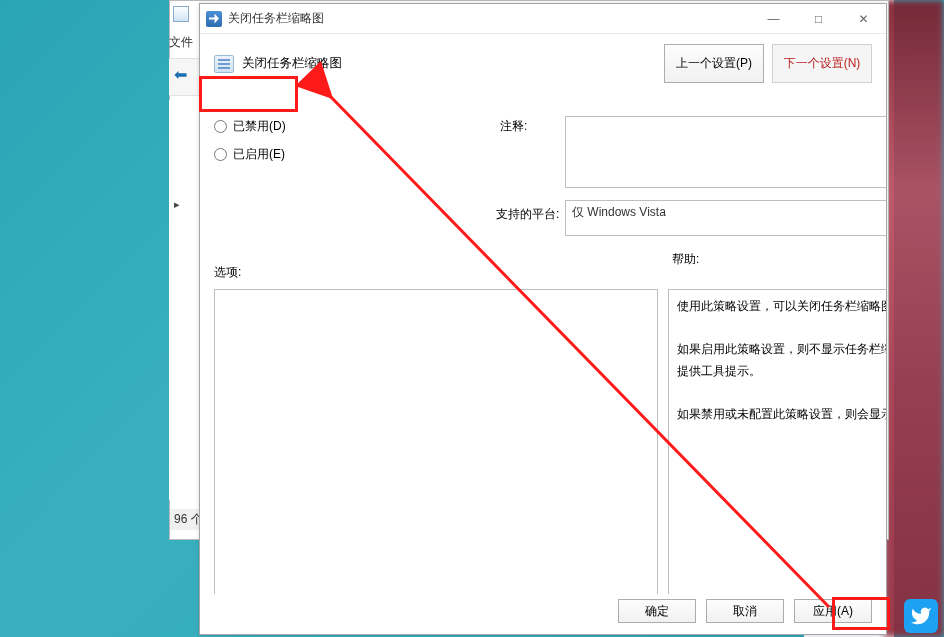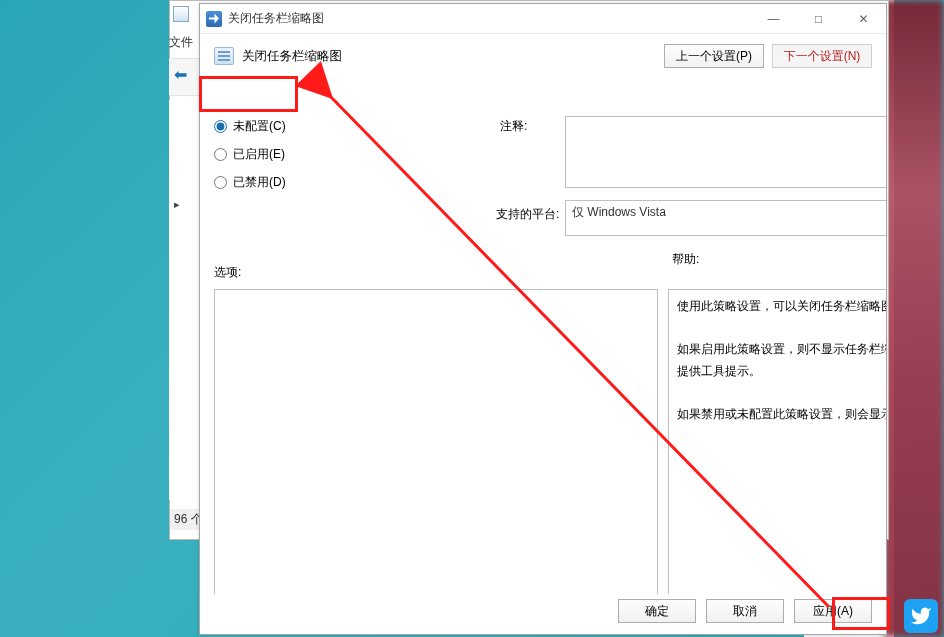--- a/index.html
+++ b/index.html
@@ -140,21 +140,21 @@
     border: 1px solid #9cb8d4;
     border-radius: 2px;
     position: relative;
   }
   .header-row .h-icon::before{
     content:""; position:absolute; left:3px; right:3px; top:3px; height:2px; background:#6f9ccd;
     box-shadow: 0 4px 0 #6f9ccd, 0 8px 0 #6f9ccd;
   }
   .header-row .h-title { font-size: 12.5px; }
   .nav-btn {
-    min-width: 100px; height: 24px;
+    min-width: 100px; height: 39px;
     padding: 0 10px;
     border: 1px solid #adadad;
     background: linear-gradient(#fdfdfd,#f1f1f1);
     font-size: 12px;
     cursor: pointer;
   }
   .nav-btn.disabled {
     color: #b91c1c;
     border-color: #d0d0d0;
     background: #f5f5f5;
@@ -334,30 +334,26 @@
     <div class="header-row">
       <div class="h-icon"></div>
       <div class="h-title">关闭任务栏缩略图</div>
       <div style="flex:1"></div>
       <button class="nav-btn">上一个设置(P)</button>
       <button class="nav-btn disabled">下一个设置(N)</button>
     </div>
 
     <div class="radio-block">
       <label class="radio-row">
-        <input type="radio" name="state" checked="" style="">
-        <span>未配置(C)</span>
+        <input type="radio" name="state" style="">
+        <span>已禁用(D)</span>
       </label>
       <label class="radio-row">
         <input type="radio" name="state" style="">
         <span>已启用(E)</span>
-      </label>
-      <label class="radio-row">
-        <input type="radio" name="state" style="">
-        <span>已禁用(D)</span>
       </label>
     </div>
 
     <div class="comment-label">注释:</div>
     <textarea class="comment-box" value="" style=""></textarea>
 
     <div class="platform-label">支持的平台:</div>
     <div class="platform-box">仅 Windows Vista</div>
 
     <div class="options-label">选项:</div>

